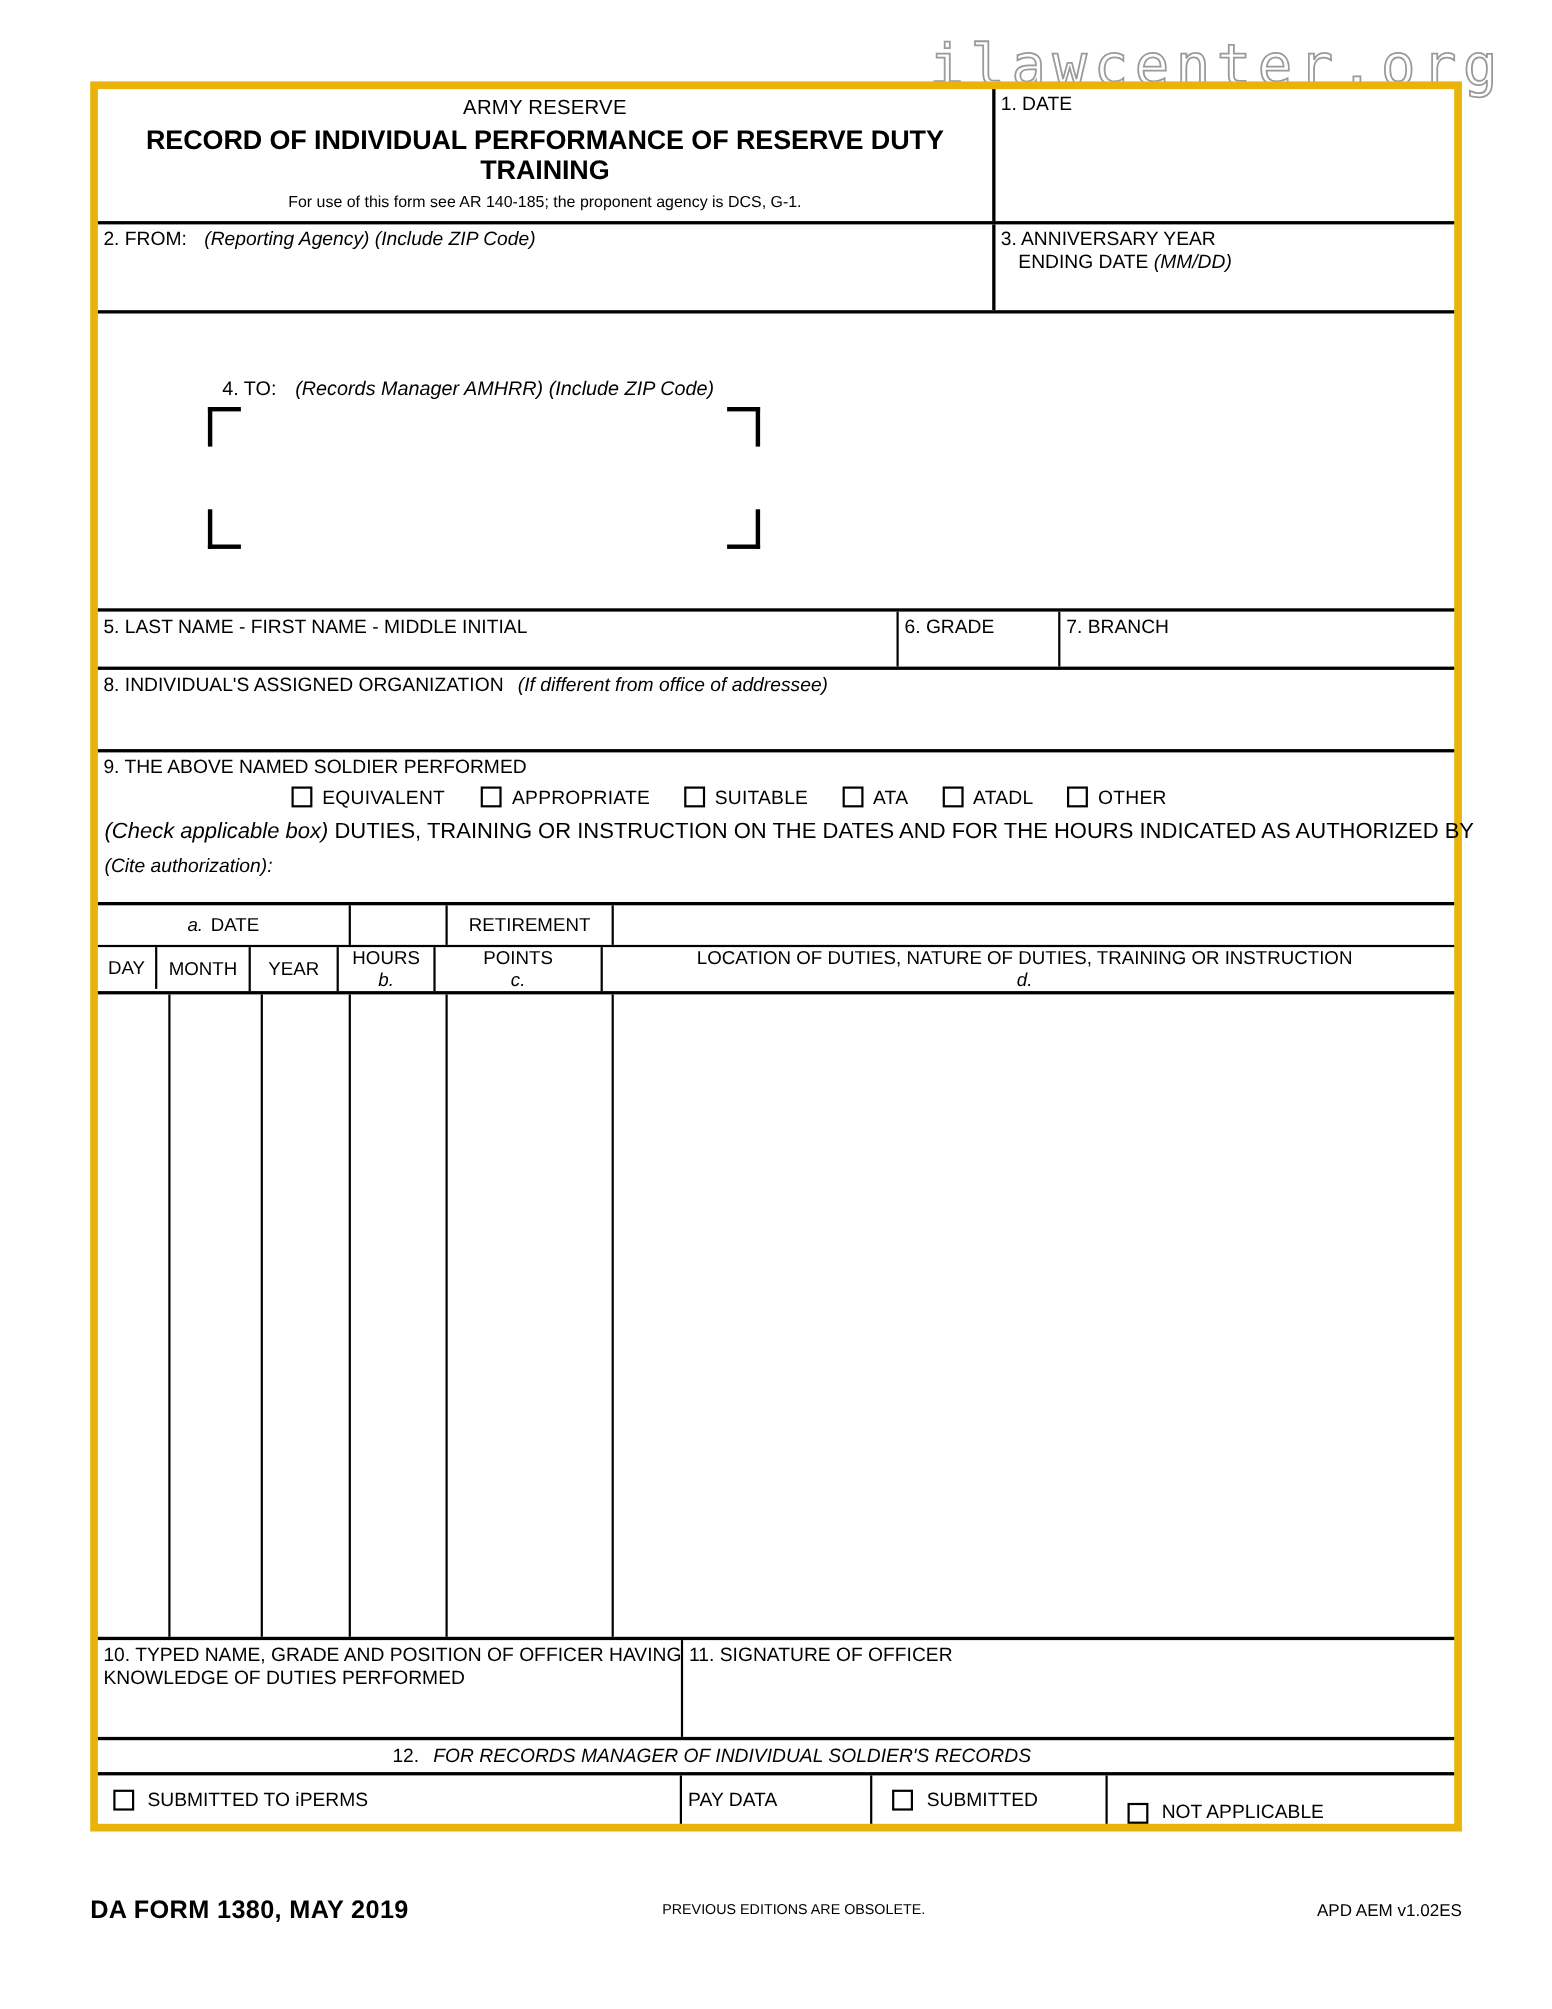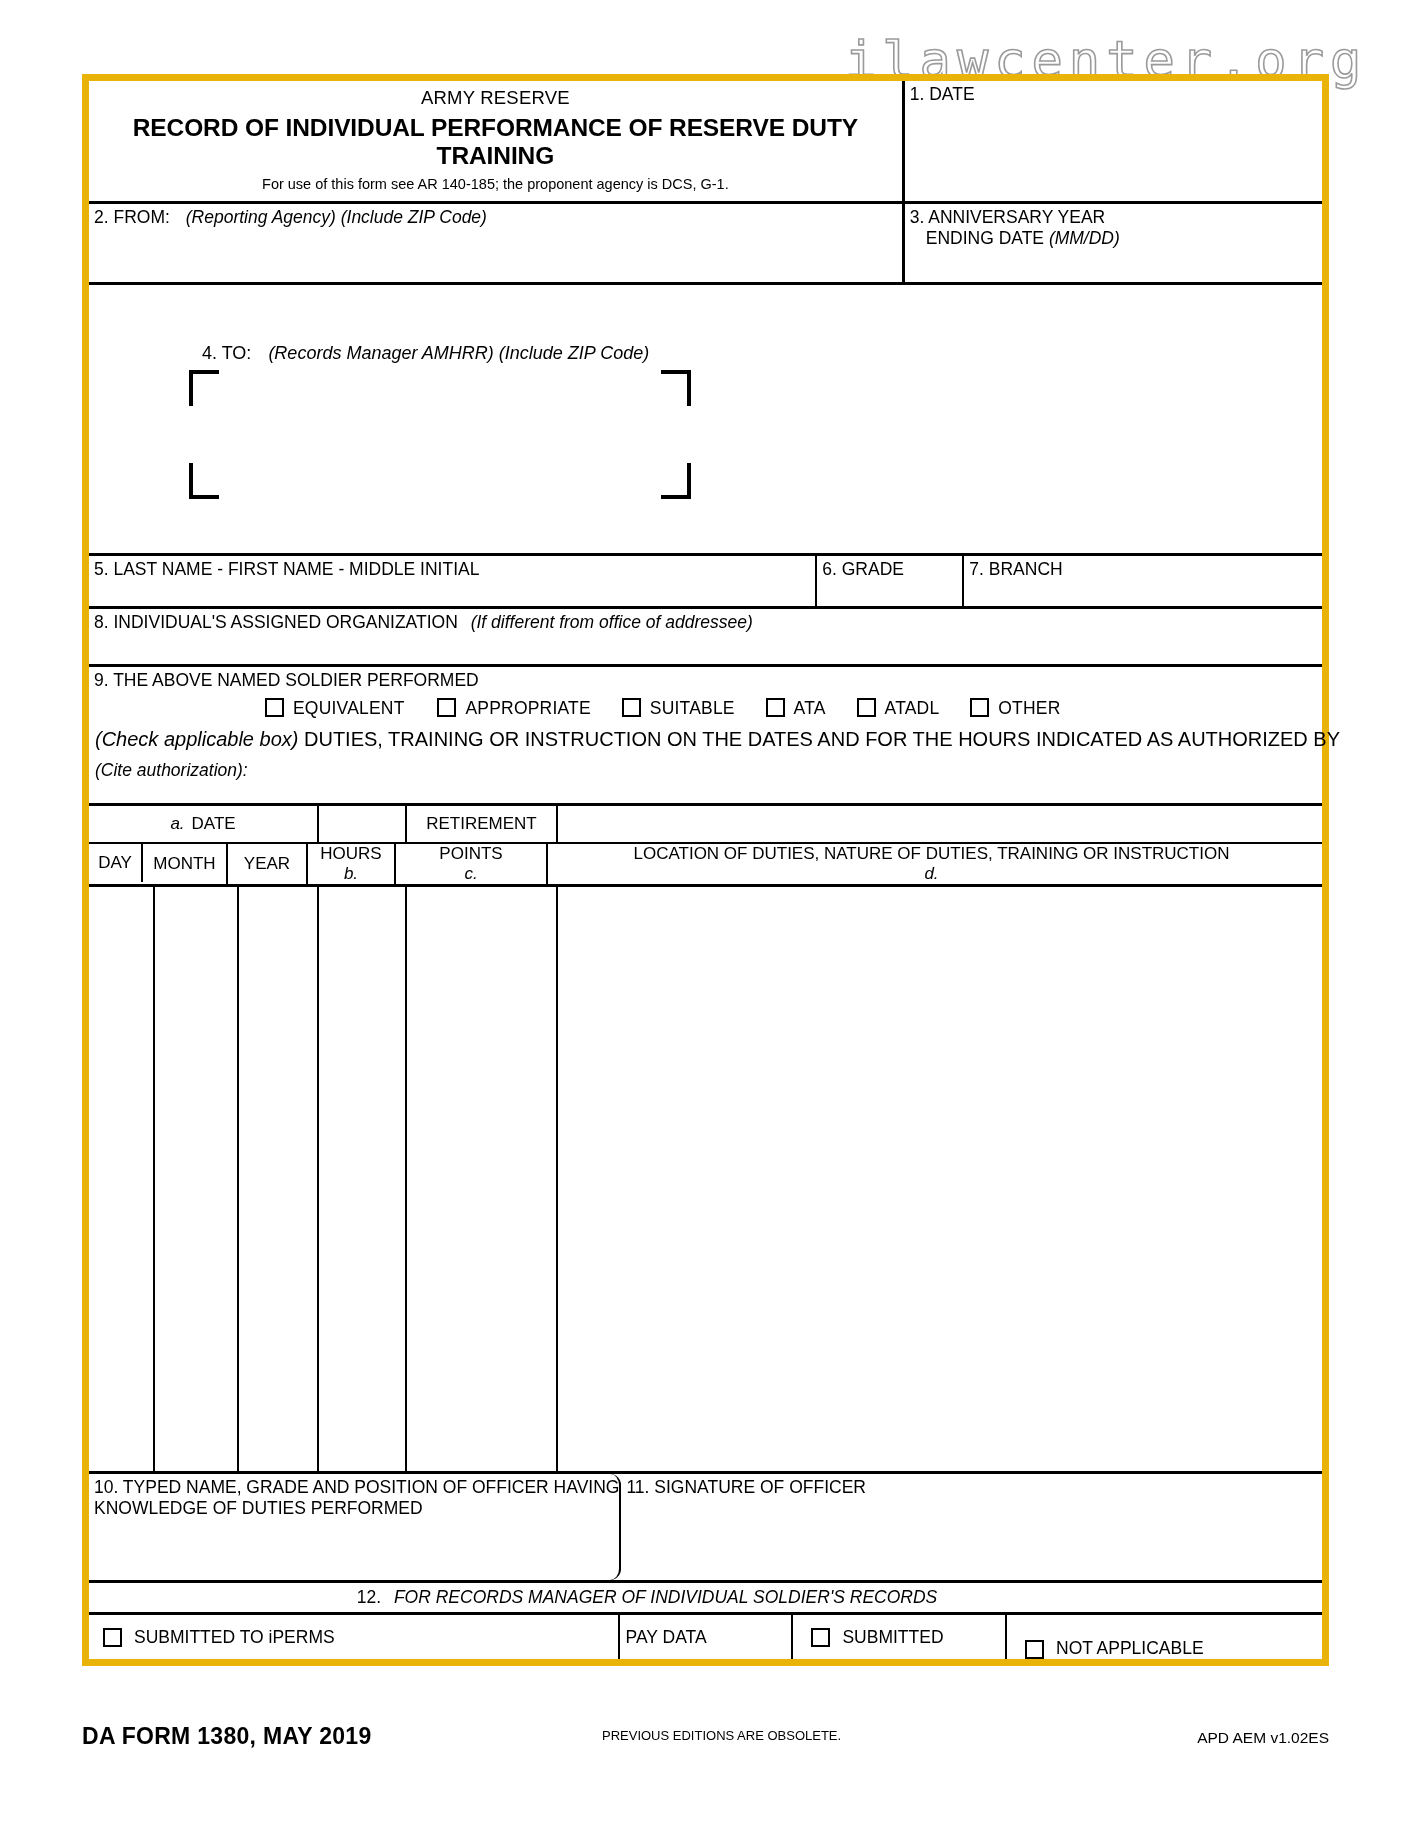--- a/index.html
+++ b/index.html
@@ -182,21 +182,21 @@
     </div>
     <div class="cell br-thin" style="width:148px;">
       <div class="lbl">6. GRADE</div>
     </div>
     <div class="cell" style="width:360px;">
       <div class="lbl">7. BRANCH</div>
     </div>
   </div>
 
   <div class="row bb">
-    <div class="cell" style="width:1241px;height:55px;">
+    <div class="cell" style="width:1241px;height:72px;">
       <div class="lbl">
         <span>8. INDIVIDUAL'S ASSIGNED ORGANIZATION</span>
         <span class="it" style="margin-left:8px;">(If different from office of addressee)</span>
       </div>
     </div>
   </div>
 
   <div class="row bb">
     <div class="cell" style="width:1241px;height:136px;">
       <div class="lbl">9. THE ABOVE NAMED SOLDIER PERFORMED</div>
@@ -254,21 +254,21 @@
   <div class="row bb">
     <div class="cell br-thin" style="width:66px;height:584px;"></div>
     <div class="cell br-thin" style="width:85px;"></div>
     <div class="cell br-thin" style="width:80px;"></div>
     <div class="cell br-thin" style="width:88px;"></div>
     <div class="cell br-thin" style="width:152px;"></div>
     <div class="cell" style="width:767px;"></div>
   </div>
 
   <div class="row bb">
-    <div class="cell br-thin" style="width:534px;height:106px;border-radius:11px;">
+    <div class="cell br-thin" style="width:534px;height:88px;">
       <div class="lbl">
         <span>10. TYPED NAME, GRADE AND POSITION OF OFFICER HAVING</span><br>
         <span>KNOWLEDGE OF DUTIES PERFORMED</span>
       </div>
     </div>
     <div class="cell" style="width:707px;">
       <div class="lbl">11. SIGNATURE OF OFFICER</div>
     </div>
   </div>
 

